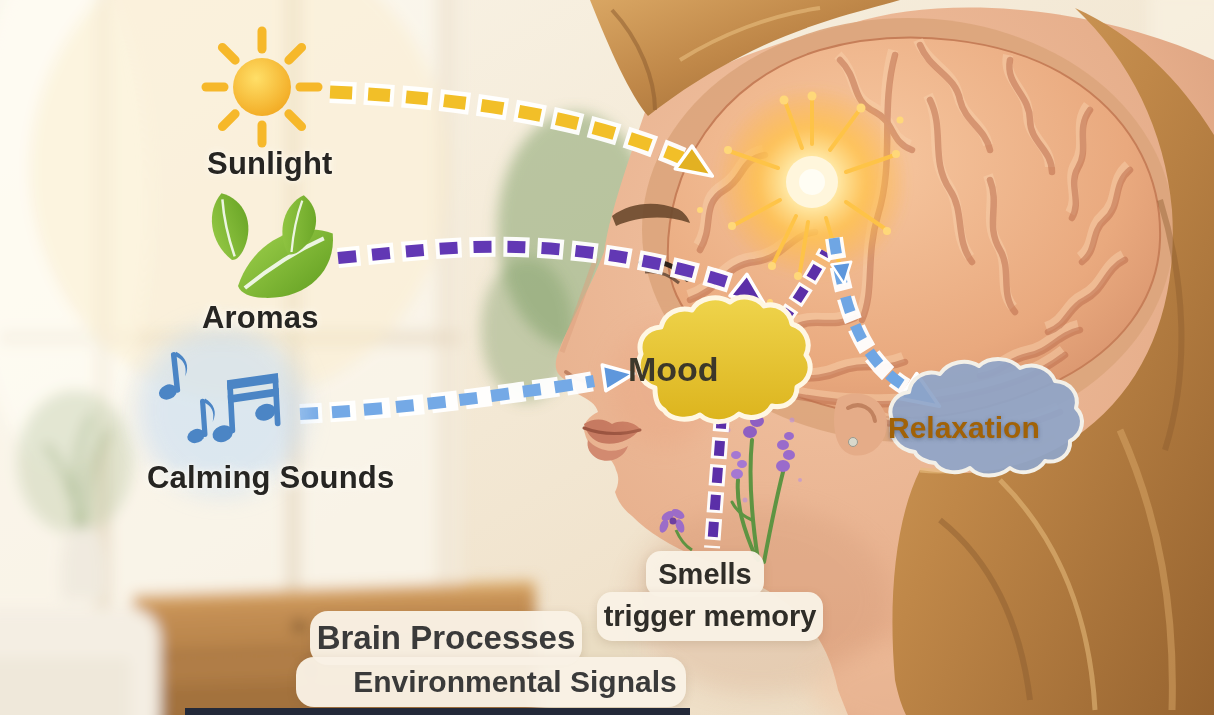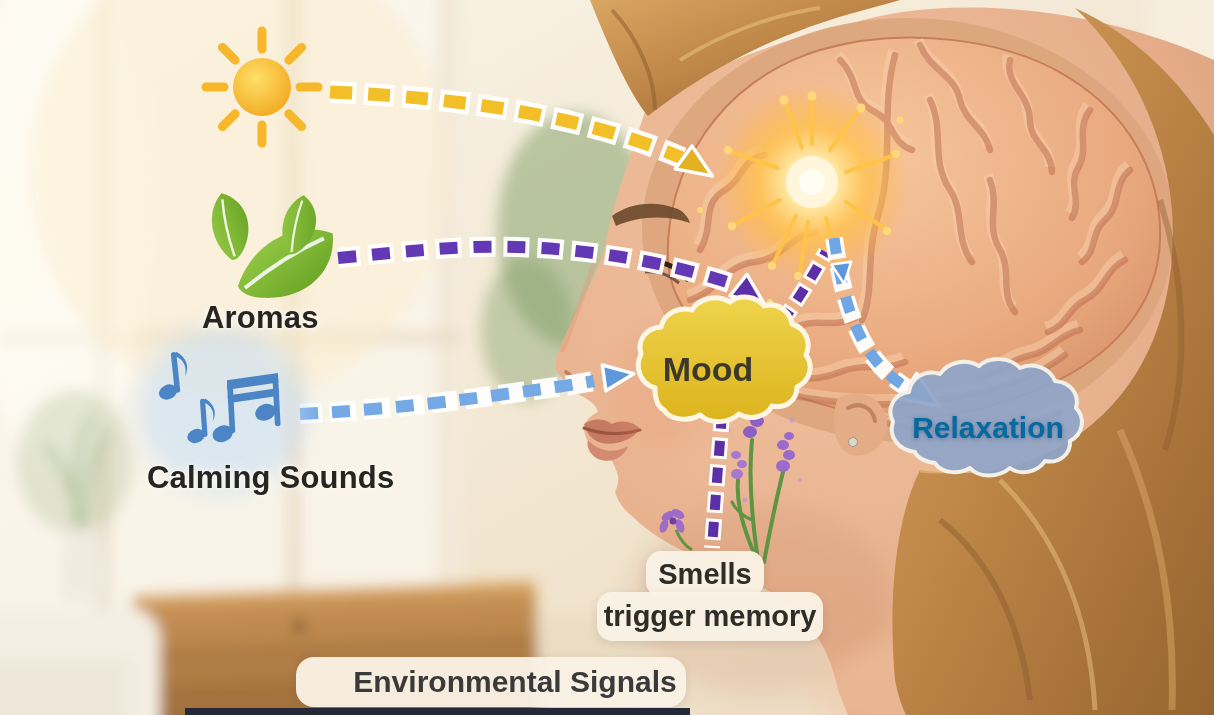--- a/index.html
+++ b/index.html
@@ -6,21 +6,21 @@
   #stage{
     position:relative;width:1214px;height:715px;overflow:hidden;
     font-family:"Liberation Sans",sans-serif;background:#F3E8D5;
   }
   #scene{position:absolute;left:0;top:0;width:1214px;height:715px;}
   .lbl{
     position:absolute;color:#262522;font-weight:600;letter-spacing:.2px;
     text-shadow:0 0 10px rgba(255,252,244,.95),0 0 3px rgba(255,252,244,.85);
     white-space:nowrap;
   }
-  .cloud-text{position:absolute;text-align:center;font-weight:700;}
+  .cloud-text{position:absolute;text-align:left;font-weight:700;}
   .pill{
     position:absolute;display:flex;align-items:center;justify-content:center;
     background:rgba(249,241,229,.96);color:#2F2D28;font-weight:600;
     box-shadow:0 3px 10px rgba(120,90,60,.18);white-space:nowrap;text-align:right;
   }
   #caption-bar{position:absolute;background:#232939;}
 </style>
 </head>
 <body>
 
@@ -371,25 +371,27 @@
   <g>
     <circle cx="222" cy="410" r="84" fill="#C4DCF4" opacity=".55" filter="url(#blur12)"></circle>
     <g fill="#4B85C5">
       <use href="#note8" transform="translate(168,392) scale(.85) rotate(-6)"></use>
       <use href="#note8" transform="translate(196,436) scale(.8) rotate(-4)"></use>
       <use href="#note16" transform="translate(222,432) scale(.95) rotate(-3)"></use>
     </g>
   </g>
 </svg>
 
+<div class="lbl" style="left:207px;top:146px;font-size:31px;">Sunlight</div>
 <div class="lbl" style="left:147px;top:460px;font-size:31px;">Calming Sounds</div>
 <div class="lbl" style="left:202px;top:300px;font-size:31px;">Aromas</div>
 
 <div class="cloud-text" style="left:628px;top:350px;width:160px;font-size:34px;color:#3C382A;">Mood</div>
-<div class="cloud-text" style="left:888px;top:411px;width:200px;font-size:30px;font-weight:600;color:#0369a1;text-shadow:0 1px 4px rgba(60,80,115,.55);">Relaxation</div>
+<div class="cloud-text" style="left:888px;top:411px;width:200px;font-size:30px;font-weight:600;color:#a16207;text-shadow:0 1px 4px rgba(60,80,115,.55);">Relaxation</div>
 
 <div class="pill" style="left:646px;top:551px;width:118px;height:46px;border-radius:15px;font-size:29px;">Smells</div>
 <div class="pill" style="left:597px;top:592px;width:226px;height:49px;border-radius:15px;font-size:29px;">trigger memory</div>
+<div class="pill" style="left:310px;top:611px;width:272px;height:54px;border-radius:18px;font-size:33px;color:#3A3A3A;">Brain Processes</div>
 <div class="pill" style="left:296px;top:657px;width:342px;height:50px;border-radius:18px;font-size:30px;color:#3A3A3A;padding-left:48px;">Environmental Signals</div>
 
 <div id="caption-bar" style="left:185px;top:708px;width:505px;height:7px;"></div>
 
 </div>
 
 </body></html>

